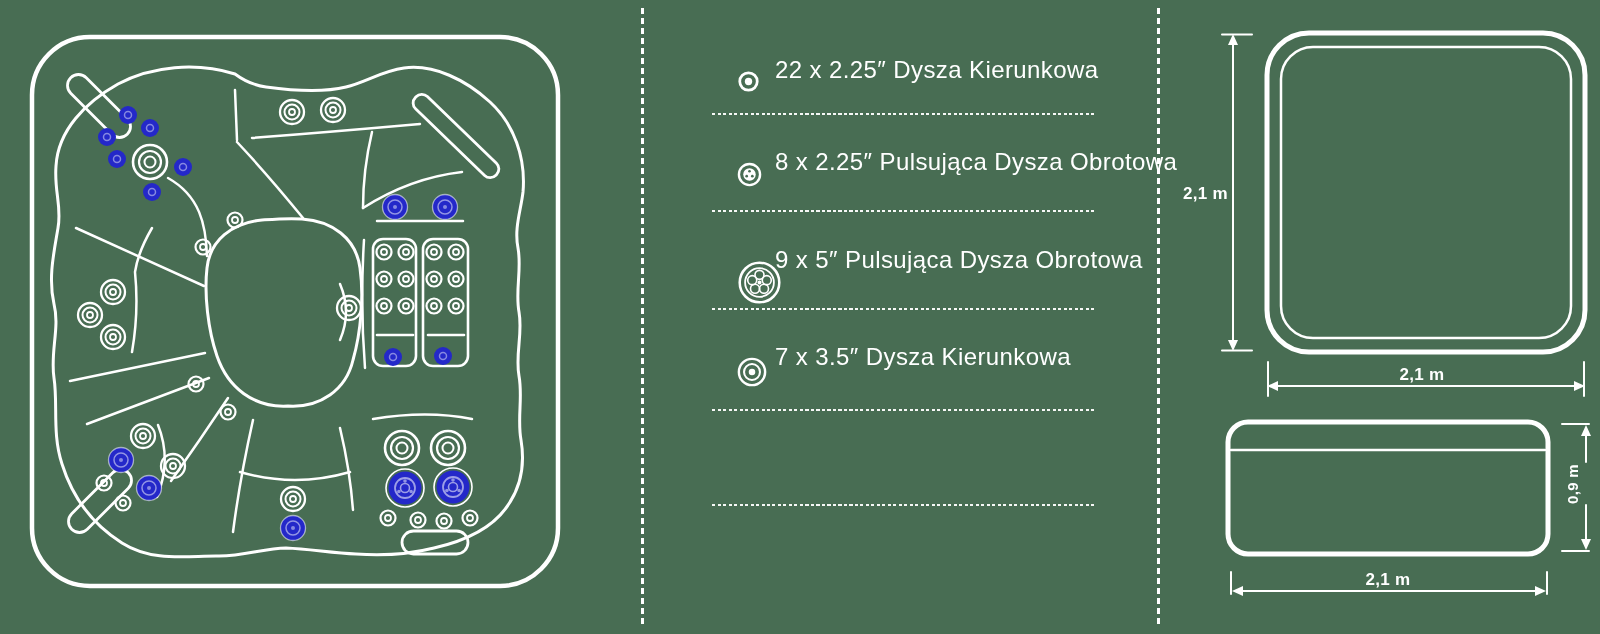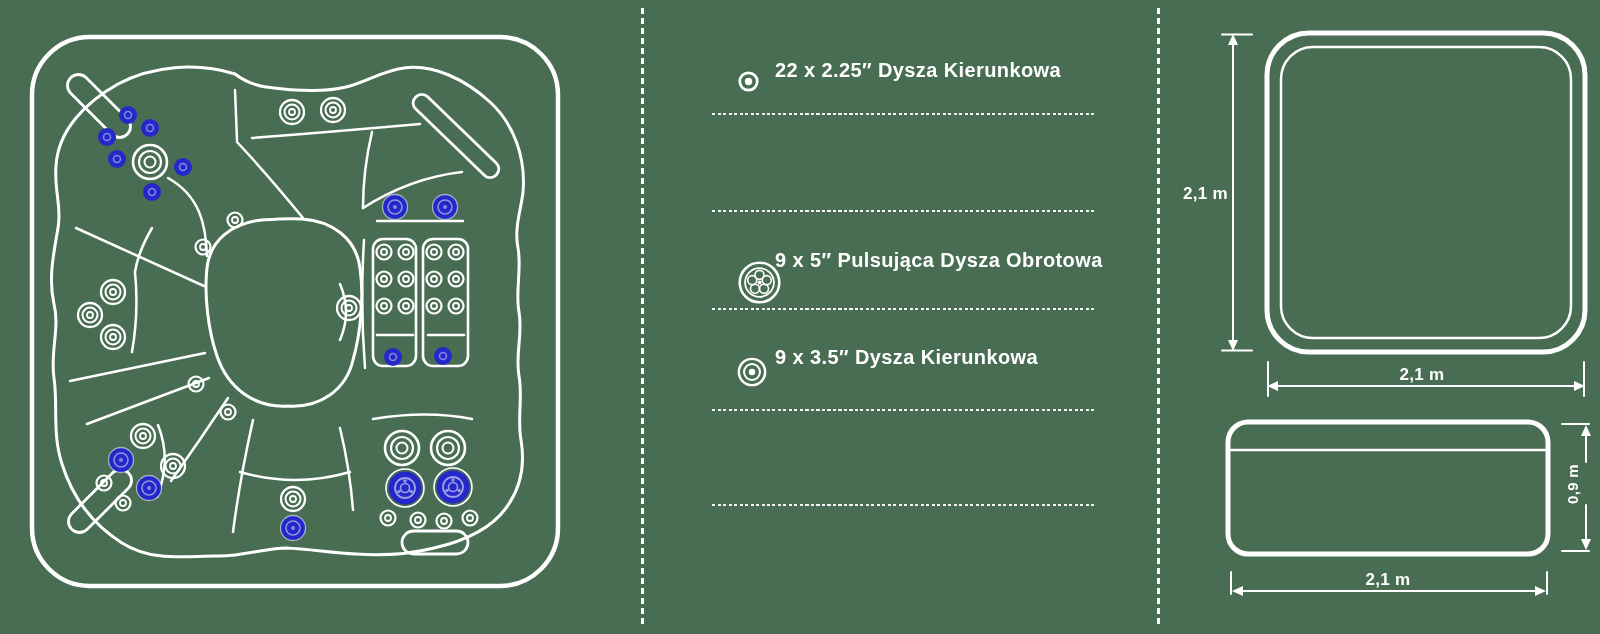--- a/index.html
+++ b/index.html
@@ -14,21 +14,21 @@
   .v-divider{
     position:absolute;top:8px;height:618px;width:3px;
     background:repeating-linear-gradient(180deg,#ffffff 0 6px,transparent 6px 10px);
   }
   
   .legend{position:absolute;left:690px;top:0;width:420px;height:634px;}
   .legend-row{position:absolute;left:0;width:420px;height:60px;}
   .legend-icon{position:absolute;left:47px;top:50%;transform:translate(-50%,-50%);display:flex;}
   .legend-label{
     position:absolute;left:85px;top:50%;transform:translateY(-50%);
-    color:#ffffff;font-size:20px;font-weight:700;letter-spacing:.4px;white-space:nowrap;text-align:center;
+    color:#ffffff;font-size:24px;font-weight:400;letter-spacing:.4px;white-space:nowrap;text-align:center;
   }
   .legend-sep{
     position:absolute;left:22px;width:383px;height:2px;
     background:repeating-linear-gradient(90deg,#ffffff 0 3px,transparent 3px 5.5px);
     opacity:.95;
   }
   .dim-label{fill:#ffffff;font-size:17px;font-weight:700;font-family:"Liberation Sans",sans-serif;letter-spacing:.3px;}
   .dim-label-small{fill:#ffffff;font-size:15px;font-weight:700;font-family:"Liberation Sans",sans-serif;letter-spacing:.3px;}
 </style>
 </head>
@@ -187,20 +187,32 @@
     <span class="legend-icon">
       <svg width="23" height="23" viewBox="-12.5 -12.5 25 25">
         <circle r="9.5" class="stroke" stroke-width="3"></circle>
           <circle r="4" fill="#ffffff"></circle>
       </svg>
     </span>
     <span class="legend-label">22 x 2.25″ Dysza Kierunkowa</span>
   </div>
   <div class="legend-sep" style="top:113px;"></div>
 
+  <div class="legend-row" style="top:132px;">
+    <span class="legend-icon">
+      <svg width="25" height="25" viewBox="-13 -13 26 26">
+        <circle r="11" class="stroke" stroke-width="2.5"></circle>
+          <circle r="6.5" fill="#ffffff"></circle>
+        <circle cx="0" cy="-3.4" r="1.4" fill="#486d53"></circle>
+        <circle cx="2.94" cy="1.7" r="1.4" fill="#486d53"></circle>
+        <circle cx="-2.94" cy="1.7" r="1.4" fill="#486d53"></circle>
+      </svg>
+    </span>
+    <span class="legend-label">8 x 2.25″ Pulsująca Dysza Obrotowa</span>
+  </div>
   <div class="legend-sep" style="top:210px;"></div>
 
   <div class="legend-row" style="top:230px;">
     <span class="legend-icon">
       <svg width="45" height="45" viewBox="-25 -25 50 50">
         <circle r="22" class="stroke" stroke-width="2.8"></circle>
         <circle r="16" class="stroke" stroke-width="2"></circle>
         <circle cx="0" cy="-8.5" r="5" class="stroke" stroke-width="1.8"></circle>
         <circle cx="8.08" cy="-2.63" r="5" class="stroke" stroke-width="1.8"></circle>
         <circle cx="5" cy="6.88" r="5" class="stroke" stroke-width="1.8"></circle>
@@ -214,21 +226,21 @@
   <div class="legend-sep" style="top:308px;"></div>
 
   <div class="legend-row" style="top:327px;">
     <span class="legend-icon">
       <svg width="30" height="30" viewBox="-16 -16 32 32">
         <circle r="14" class="stroke" stroke-width="2.6"></circle>
         <circle r="8.5" class="stroke" stroke-width="2.2"></circle>
         <circle r="3.5" fill="#ffffff"></circle>
       </svg>
     </span>
-    <span class="legend-label">9 x 3.5″ Dysza Kierunkowa</span>
+    <span class="legend-label">7 x 3.5″ Dysza Kierunkowa</span>
   </div>
   <div class="legend-sep" style="top:409px;"></div>
 
   <div class="legend-sep" style="top:504px;"></div>
 
 </div>
 
 <svg style="left:1150px;" width="450" height="634" viewBox="1150 0 450 634">
 
   <g>

